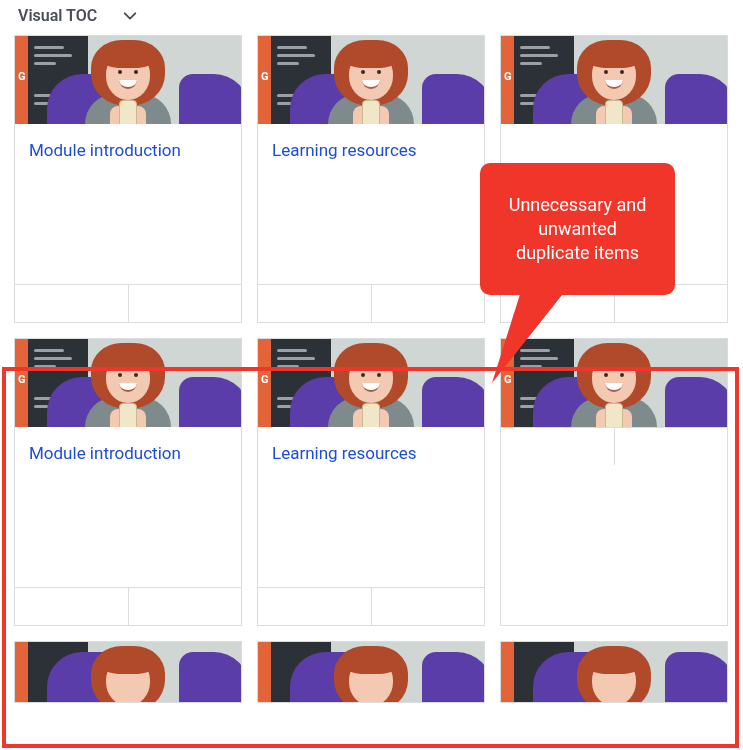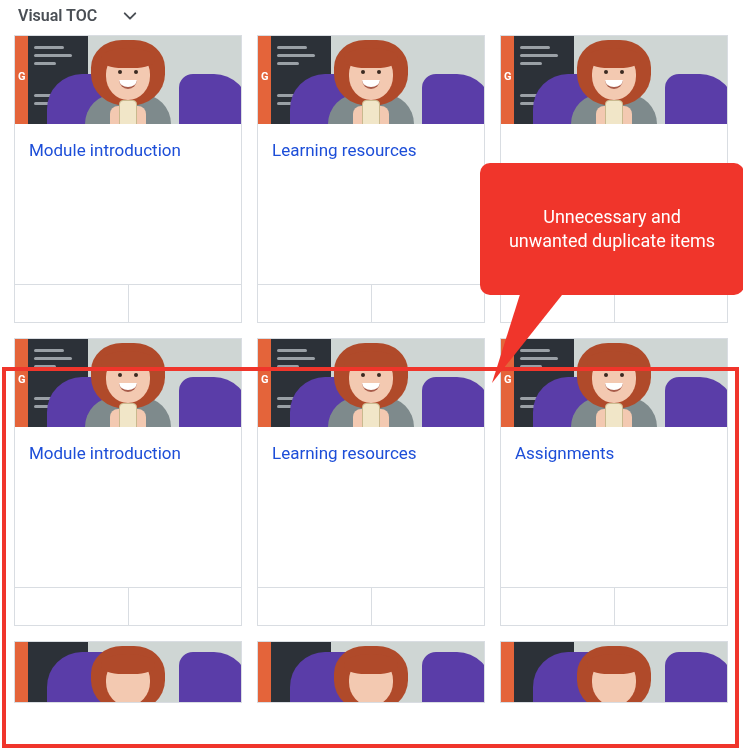--- a/index.html
+++ b/index.html
@@ -153,21 +153,21 @@
   .phone{
     position:absolute; left:50%; top:60px; transform:translateX(-50%);
     width:18px; height:34px; background:#f1e6c8; border:1px solid #c9b98e; border-radius:4px;
   }
 
   
   .callout {
     position: absolute;
     left: 480px;
     top: 163px;
-    width: 264px;
+    width: 195px;
     height: 132px;
     background: #f0352b;
     border-radius: 10px;
     color: #fff;
     font-size: 18px;
     line-height: 1.35;
     text-align: center;
     display: flex;
     align-items: center;
     justify-content: center;
@@ -431,23 +431,20 @@
             <div class="hair-front"></div>
             <div class="eye l"></div>
             <div class="eye r"></div>
             <div class="smile"></div>
             <div class="hand-l"></div>
             <div class="hand-r"></div>
             <div class="phone"></div>
           </div>
         </div>
     </div>
-    <div class="card-body">
-        <div class="card-title">Assignments</div>
-      </div>
     <div class="card-footer">
         <div class="card-footer-cell"></div>
         <div class="card-footer-cell"></div>
       </div>
   </div>
 </div>
 
 <div class="grid row2">
   <div class="card short-card">
     <div class="card-img">

